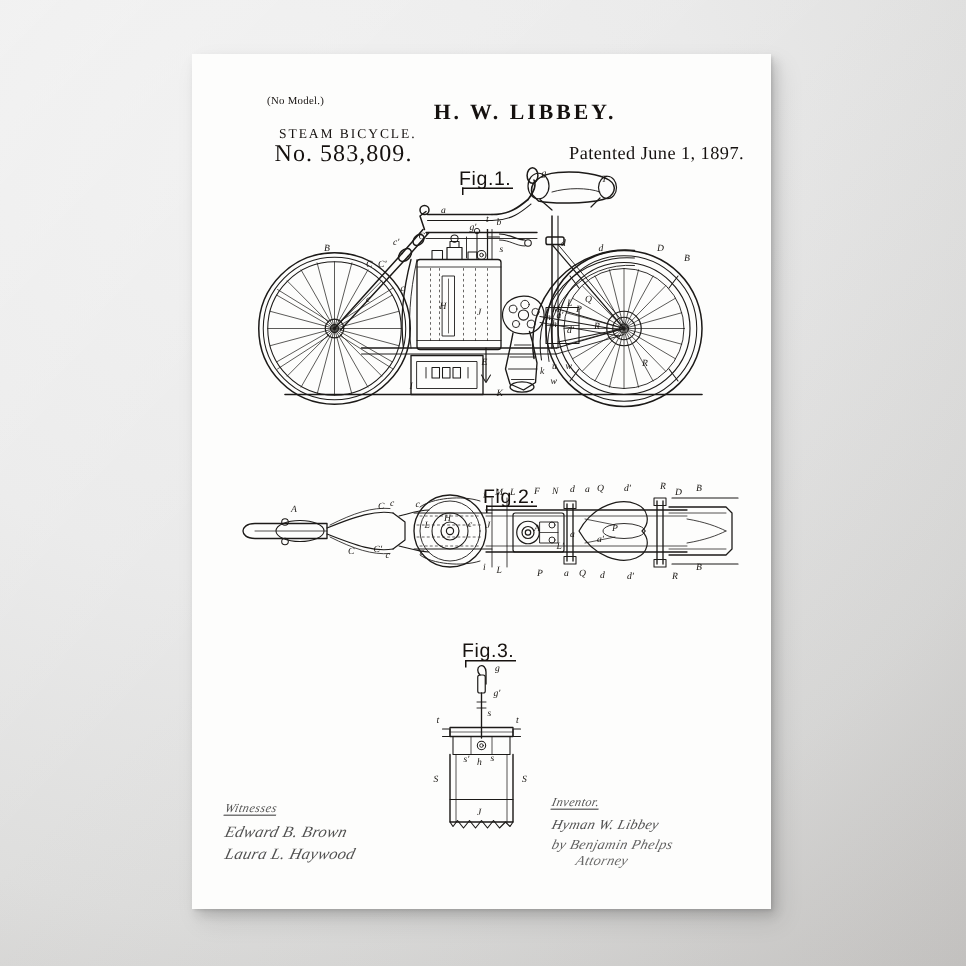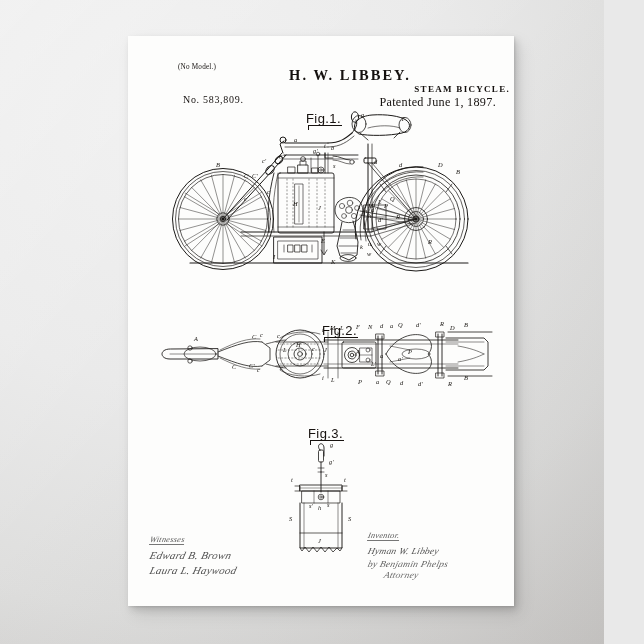--- a/index.html
+++ b/index.html
@@ -9,25 +9,24 @@
   body {
     width: 644px;
     height: 644px;
     overflow: hidden;
     font-family: "Liberation Serif", serif;
     background: #e9e9e9;
   }
 
   #scene {
     position: relative;
-    width: 556px;
+    width: 644px;
     height: 644px;
     background:
       radial-gradient(ellipse 120% 110% at 28% 18%, #eeeeee 0%, #e9e9e9 38%, #dededd 70%, #c9c7c5 100%);
-    padding-left: 48px;
   }
 
   
   #bg-vignette {
     position: absolute;
     inset: 0;
     background: linear-gradient(135deg, rgba(255,255,255,0.35) 0%, rgba(255,255,255,0.0) 45%, rgba(150,148,146,0.18) 100%);
     pointer-events: none;
   }
 
@@ -66,32 +65,32 @@
   #inventor-name {
     left: 0; right: 0;
     top: 31px;
     text-align: center;
     font-size: 14.5px;
     letter-spacing: 2.0px;
     font-weight: 700;
     padding-left: 58px;
   }
   #invention-title {
-    left: 0; right: 4px;
+    left: 0; right: 16px;
     top: 48px;
-    text-align: right;
+    text-align: left;
     font-size: 9.0px;
     letter-spacing: 1.3px;
-    font-weight: 700;
+    font-weight: 400;
     padding-left: 58px;
   }
   #patent-number {
     left: 55px;
     top: 58px;
-    font-size: 10px;
+    font-size: 16px;
     letter-spacing: 0.7px;
   }
   #patent-date {
     right: 18px;
     top: 59px;
     font-size: 12.2px;
     letter-spacing: 0.3px;
   }
 
   

